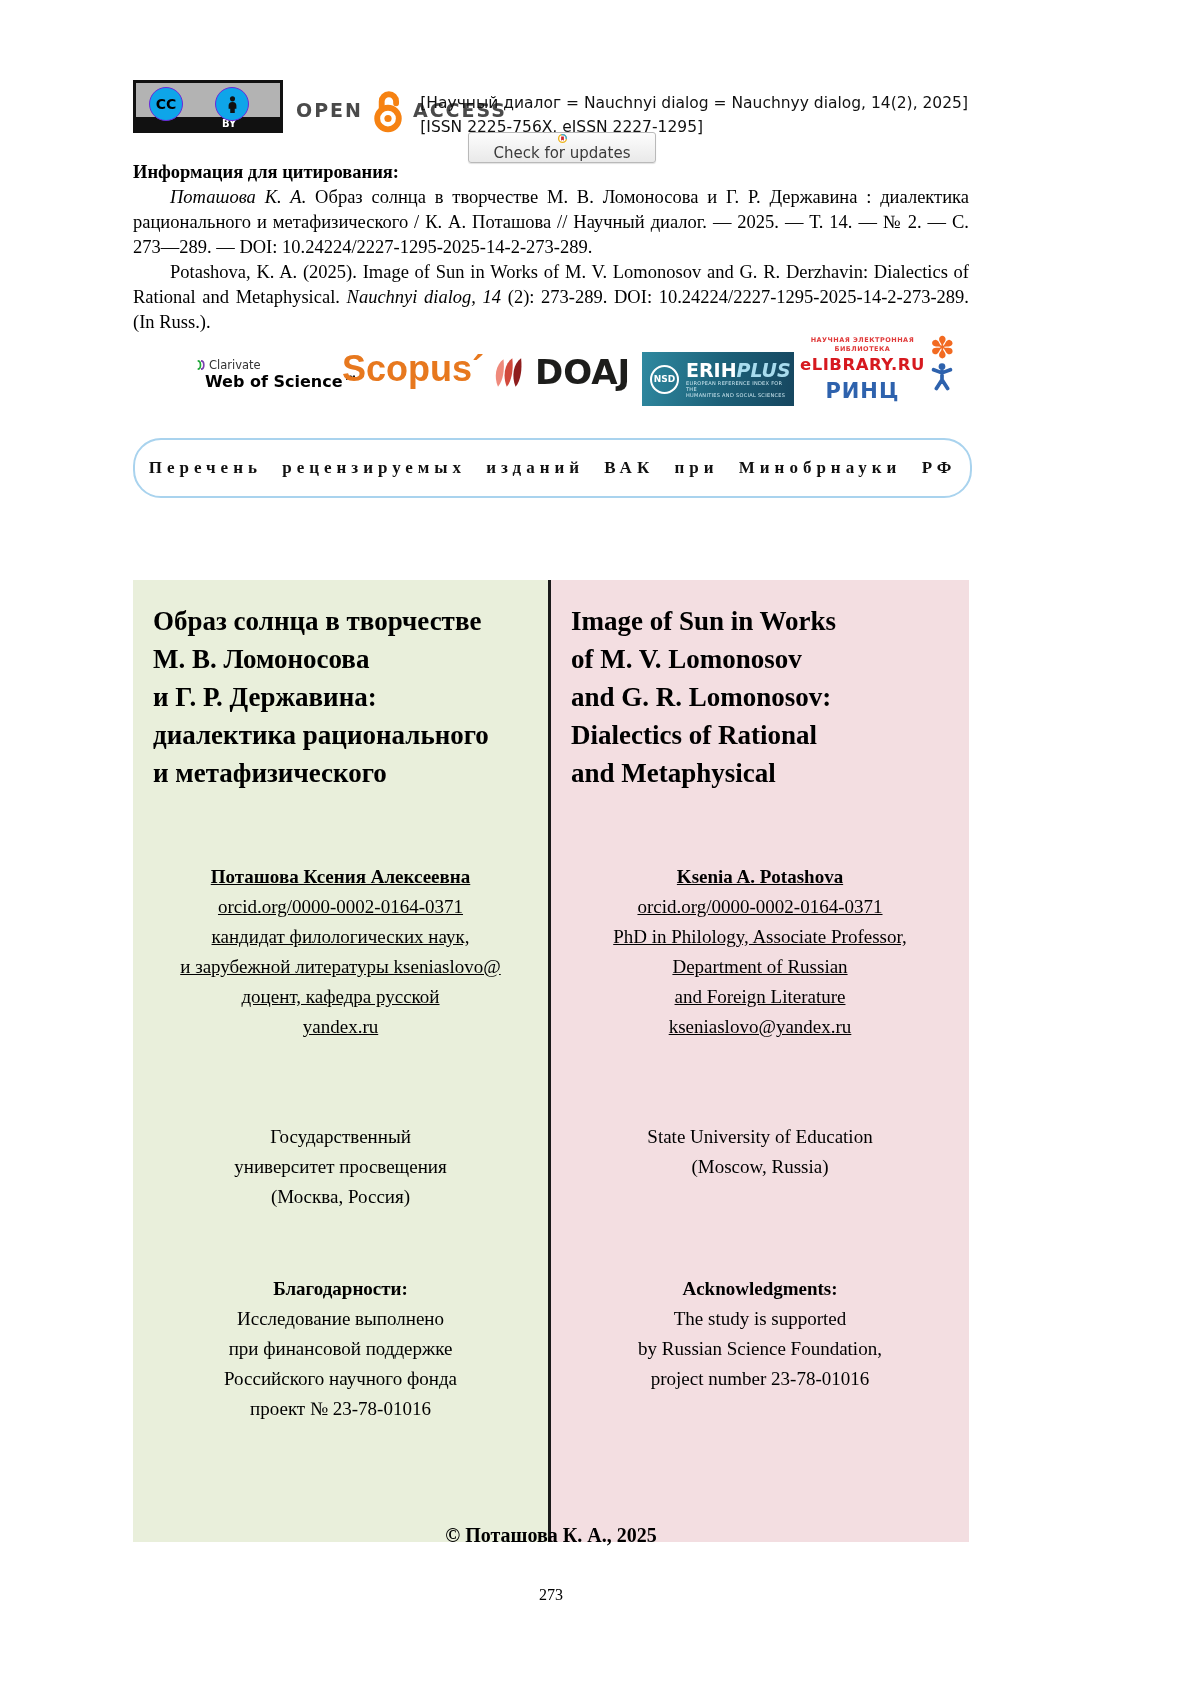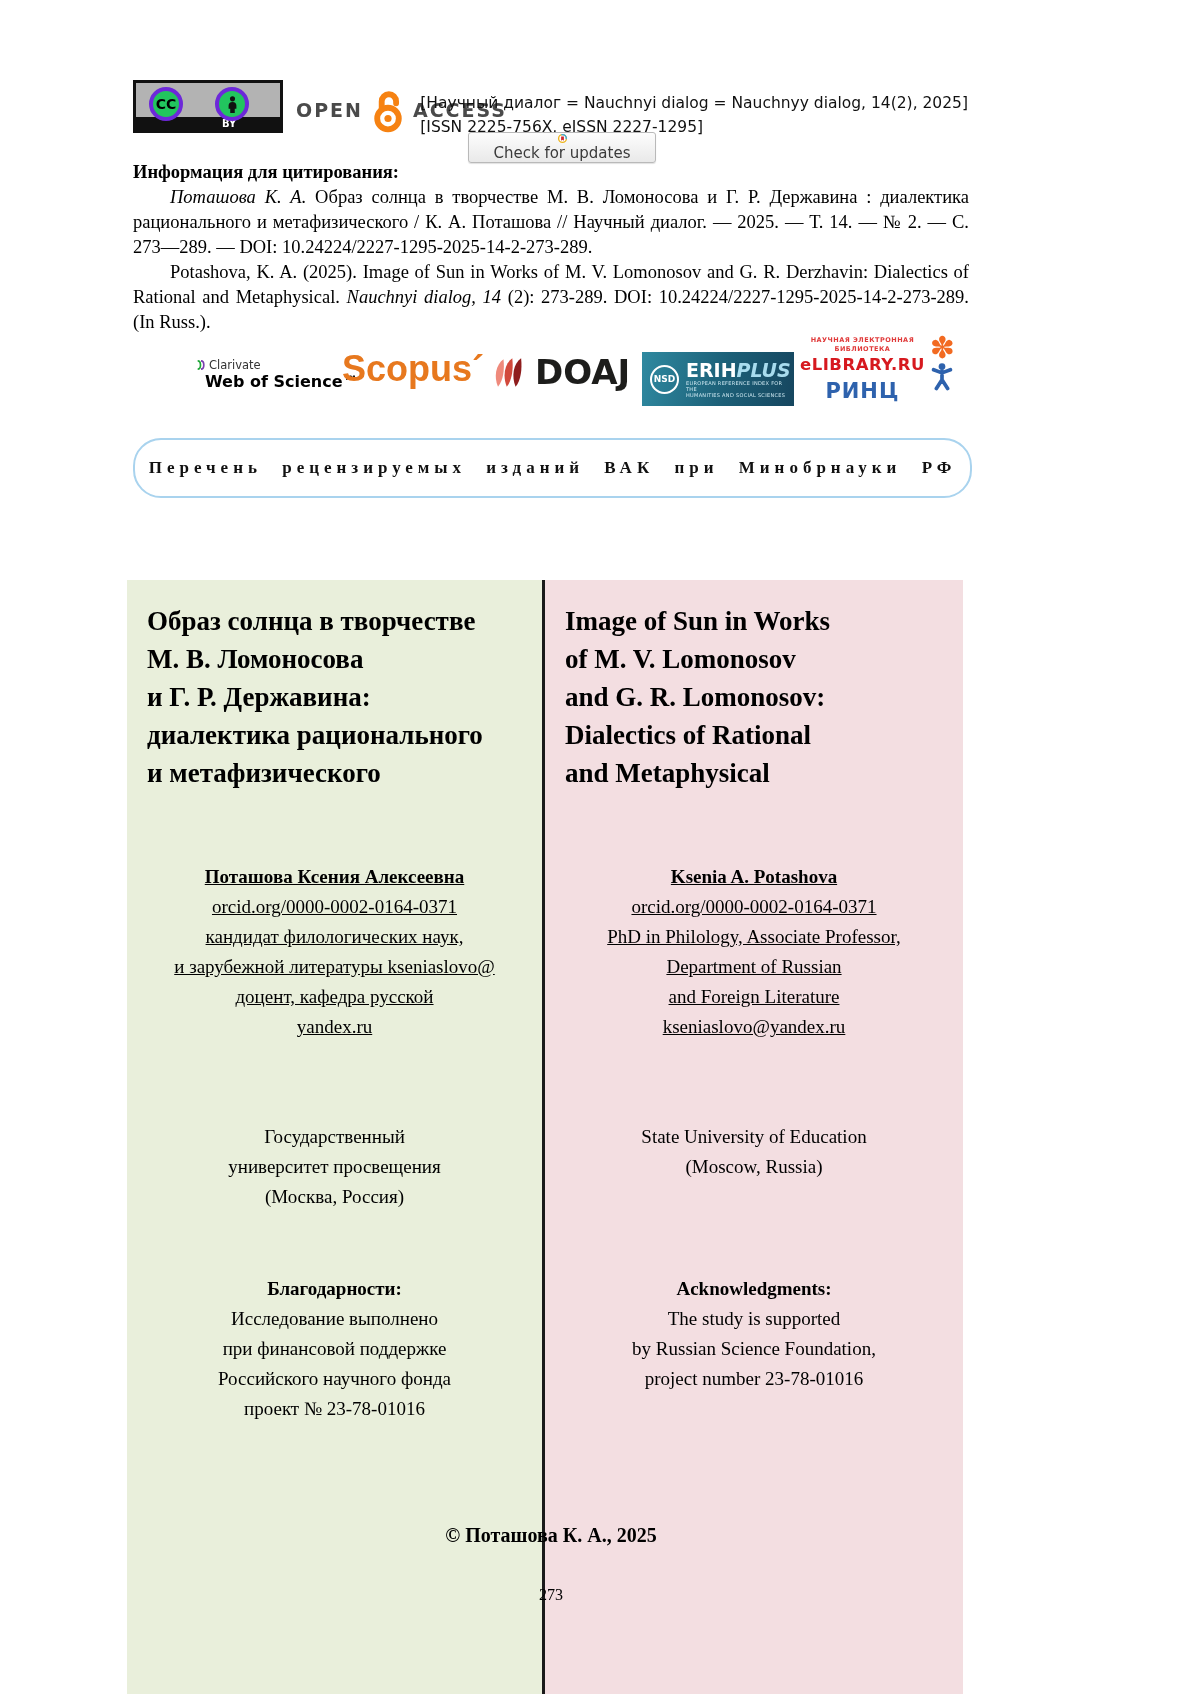--- a/index.html
+++ b/index.html
@@ -5,22 +5,22 @@
   html,body{margin:0;padding:0;background:#ffffff;}
   .page{position:relative;width:1200px;height:1703px;background:#fff;
         font-family:"Liberation Serif",serif;color:#000;overflow:hidden;}
 
   
   .cc-badge{position:absolute;left:133px;top:80px;width:150px;height:53px;
             background:#b3b3b3;border:3px solid #111;box-sizing:border-box;}
   .cc-strip{position:absolute;left:0;right:0;bottom:0;height:13px;background:#111;}
   .cc-by-label{position:absolute;bottom:0;left:86px;color:#fff;
                font-family:"DejaVu Sans",sans-serif;font-size:10px;font-weight:bold;line-height:13px;}
-  .cc-circle{position:absolute;top:4px;width:34px;height:34px;border:4px solid #6d28d9;border-radius:50%;
-             background:#22c55e;display:flex;align-items:center;justify-content:center;box-sizing:border-box;}
+  .cc-circle{position:absolute;top:4px;width:34px;height:34px;border:1px solid #6d28d9;border-radius:50%;
+             background:#0ea5e9;display:flex;align-items:center;justify-content:center;box-sizing:border-box;}
   .cc-circle.cc{left:13px;font-family:"DejaVu Sans",sans-serif;font-weight:bold;font-size:14px;}
   .cc-circle.person{left:79px;}
 
   
   .open-access{position:absolute;left:296px;top:86px;display:flex;align-items:center;gap:7px;
                font-family:"DejaVu Sans",sans-serif;font-weight:bold;color:#4a4a4a;
                font-size:19px;letter-spacing:2px;}
 
   
   .journal-info{position:absolute;top:91px;right:232px;
@@ -70,21 +70,21 @@
         margin-top:5px;letter-spacing:1px;}
   .elib-right{display:flex;flex-direction:column;align-items:center;margin-top:-2px;}
   .flower{color:#f26a21;font-size:30px;line-height:28px;}
 
   
   .vak{position:absolute;left:133px;top:438px;width:839px;height:60px;border:2px solid #a9d3ee;
        border-radius:28px;display:flex;align-items:center;justify-content:center;box-sizing:border-box;
        font-weight:bold;font-size:17px;letter-spacing:5px;word-spacing:11px;white-space:nowrap;color:#111;}
 
   
-  .panel{position:absolute;left:127px;top:580px;width:836px;height:1114px;display:flex;}
+  .panel{position:absolute;left:133px;top:580px;width:836px;height:962px;display:flex;}
   .col{position:relative;width:50%;box-sizing:border-box;}
   .col.left{background:#e9efdb;border-right:3px solid #1a1a1a;}
   .col.right{background:#f3dee1;}
   .col-title{position:absolute;top:22px;left:20px;right:12px;font-weight:bold;font-size:27px;line-height:38px;}
   .author{position:absolute;top:282px;left:6px;right:6px;text-align:center;font-size:19px;line-height:30px;text-decoration:underline;}
   .author-name{font-weight:bold;}
   .affil{position:absolute;top:542px;left:6px;right:6px;text-align:center;font-size:19px;line-height:30px;}
   .ack{position:absolute;top:694px;left:6px;right:6px;text-align:center;font-size:19px;line-height:30px;}
   .ack-heading{font-weight:bold;}
 

